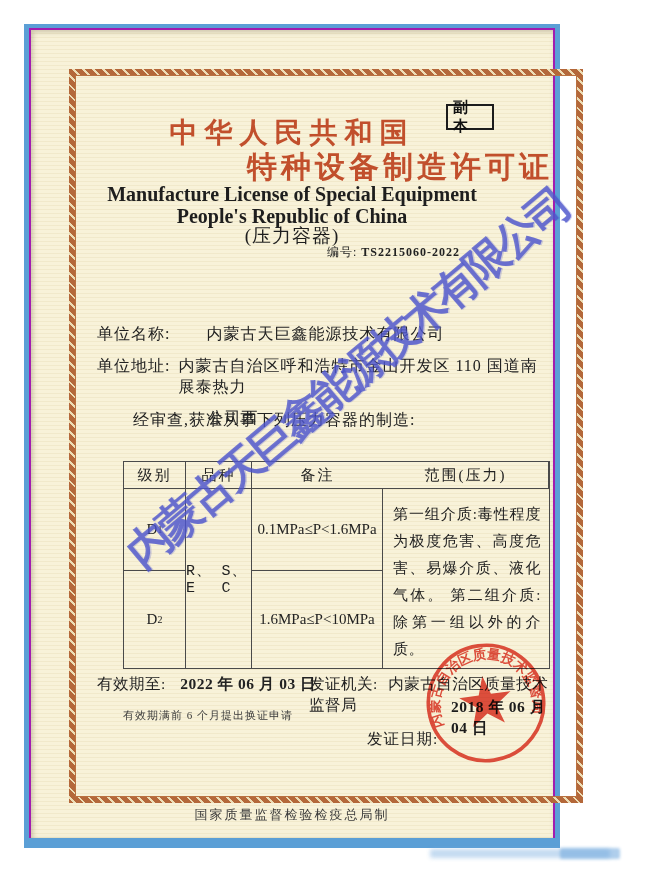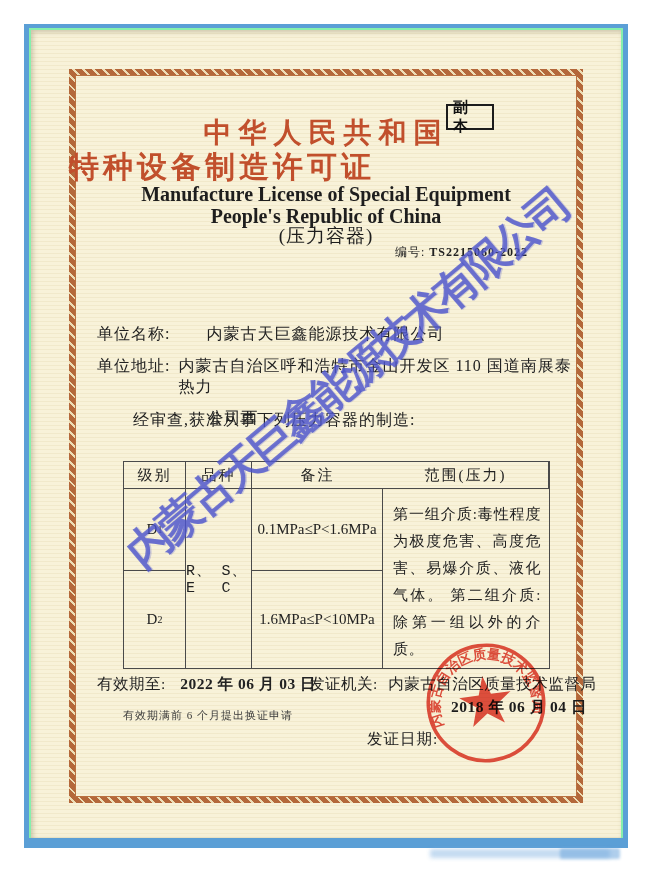--- a/index.html
+++ b/index.html
@@ -6,24 +6,24 @@
   html,body { width:651px; height:870px; }
   body {
     position:relative;
     background:#ffffff;
     font-family:"Liberation Serif", serif;
     color:#2b2b2b;
     overflow:hidden;
   }
   
   .frame {
-    position:absolute; left:24px; top:24px; width:604px; height:824px;
+    position:absolute; left:24px; top:24px; width:536px; height:824px;
     border-style:solid; border-color:#5b9fd6;
     border-width:4px 5px 10px 5px;
-    background:#86efac;
+    background:#a21caf;
   }
   
   .paper {
     position:absolute; left:2px; top:2px; right:2px; bottom:0;
     background:#f8f2d9;
     background-image:repeating-linear-gradient(0deg, rgba(220,205,160,0.25) 0 1px, rgba(0,0,0,0) 1px 4px);
     box-shadow:inset 2px 2px 5px rgba(120,110,80,0.35);
   }
   
   .ornate {
@@ -37,23 +37,23 @@
     border:2px solid #1c1c1c; display:flex; align-items:center; justify-content:center;
     font-family:"Liberation Sans", sans-serif;
     font-size:15px; font-weight:bold; letter-spacing:5px; padding-left:5px; color:#111;
   }
   .title-cn1 {
     position:absolute; left:0; top:84px; width:100%; text-align:center;
     font-family:"Liberation Sans", sans-serif;
     font-size:28px; font-weight:bold; letter-spacing:7px; color:#c14f2c;
   }
   .title-cn2 {
-    position:absolute; left:0; top:117px; width:100%; text-align:left;
-    font-family:"Liberation Sans", sans-serif;
-    font-size:30px; font-weight:bold; letter-spacing:4px; color:#c14f2c;margin-left:38px;
+    position:absolute; left:0; top:117px; width:100%; text-align:right;
+    font-family:"Liberation Sans", sans-serif;
+    font-size:30px; font-weight:bold; letter-spacing:4px; color:#c14f2c;
   }
   .title-en1 {
     position:absolute; left:0; top:153px; width:100%; text-align:center;
     font-size:20px; font-weight:bold; color:#1e1e1e;
   }
   .title-en2 {
     position:absolute; left:0; top:175px; width:100%; text-align:center;
     font-size:20px; font-weight:bold; color:#1e1e1e;
   }
   .category {
@@ -198,20 +198,21 @@
     </div>
     <div class="renewal">有效期满前 6 个月提出换证申请</div>
 
     <div class="issuer-row">
       <span>发证机关:</span>
       <span style="margin-left:6px">内蒙古自治区质量技术监督局</span>
     </div>
     <div class="issue-date">2018 年 06 月 04 日</div>
     <div class="issue-date-label">发证日期:</div>
 
+    <div class="made-by">国家质量监督检验检疫总局制</div>
 
     <div class="watermark">内蒙古天巨鑫能源技术有限公司</div>
 
     <div class="seal">
       <svg width="130" height="130" viewBox="0 0 124 124">
         <circle cx="62" cy="62" r="55" fill="none" stroke="#e03a2c" stroke-width="3.5"></circle>
         <polygon points="62,36 67.9,53.9 86.7,54 71.5,65.1 77.3,83 62,72 46.7,83 52.5,65.1 37.3,54 56.1,53.9" fill="#e03a2c"></polygon>
         <defs>
           <path id="sealArc" d="M 19,78 A 45,45 0 1 1 105,78" fill="none"></path>
         </defs>

